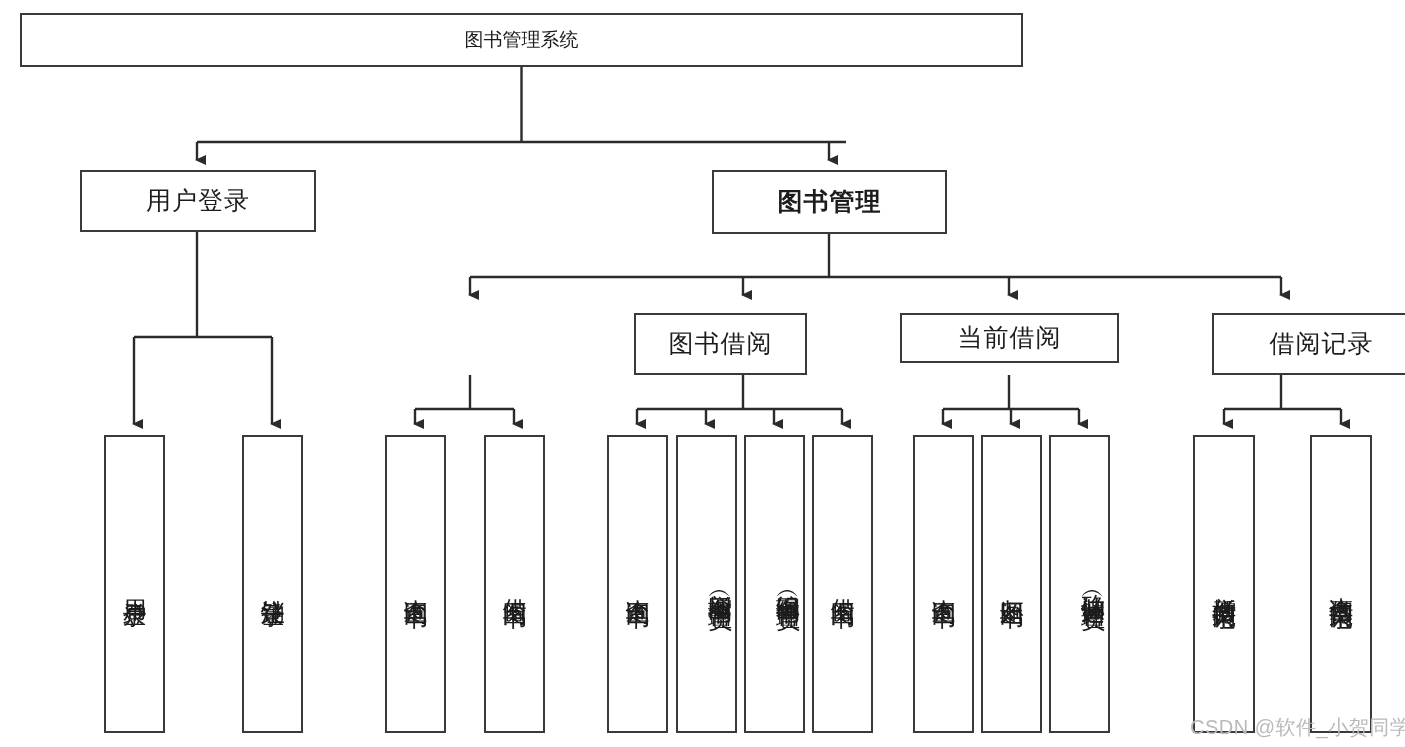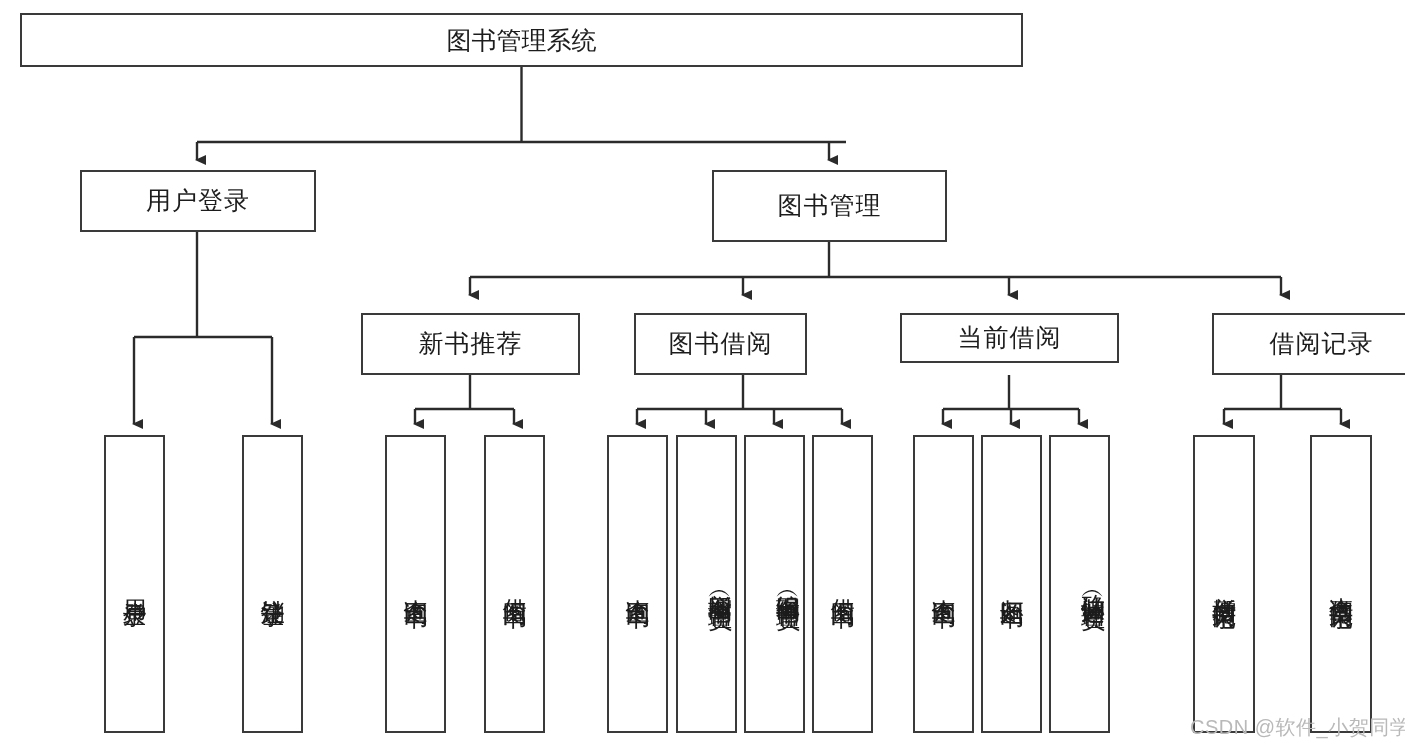--- a/index.html
+++ b/index.html
@@ -34,21 +34,21 @@
     align-items: center;
     justify-content: center;
     color: #1c1c1c;
   }
   .node.h {
     font-size: 25px;
     letter-spacing: 1px;
     line-height: 1.1;
   }
   .node.root {
-    font-size: 25px;
+    font-size: 19px;
   }
   .node.leaf {
     writing-mode: vertical-rl;
     text-orientation: upright;
     font-size: 24px;
     line-height: 1.28;
     letter-spacing: 2px;
     padding-top: 6px;
     padding-bottom: 6px;
     align-items: flex-start;
@@ -118,23 +118,22 @@
       <path d="M1281,375 L1281,409"></path>
       <path d="M1224,409 L1341,409"></path>
       <path d="M1224,409 L1224,424" marker-end="url(#arw)"></path>
       <path d="M1341,409 L1341,424" marker-end="url(#arw)"></path>
     </g>
   </svg>
 
   <div class="node root" style="left:20px; top:13px; width:1003px; height:54px;">图书管理系统</div>
 
   <div class="node h" style="left:80px; top:170px; width:236px; height:62px;">用户登录</div>
-  <div class="node h" style="left:712px; top:170px; width:235px; height:72px;">图书管理</div>
+  <div class="node h" style="left:712px; top:170px; width:235px; height:64px;font-weight:bold;">图书管理</div>
 
-  <div class="node h" style="left:361px; top:313px; width:219px; height:62px;">新书推荐</div>
   <div class="node h" style="left:634px; top:313px; width:173px; height:62px;">图书借阅</div>
   <div class="node h" style="left:900px; top:313px; width:219px; height:50px;">当前借阅</div>
   <div class="node h" style="left:1172px; top:313px; width:219px; height:62px;margin-left:40px;">借阅记录</div>
 
   <div class="node leaf mid" style="left:104px; top:435px; width:61px; height:298px;">用户登录</div>
   <div class="node leaf mid" style="left:242px; top:435px; width:61px; height:298px;">注销登录</div>
 
   <div class="node leaf mid" style="left:385px; top:435px; width:61px; height:298px;">查询图书</div>
   <div class="node leaf mid" style="left:484px; top:435px; width:61px; height:298px;">借阅图书</div>
 

